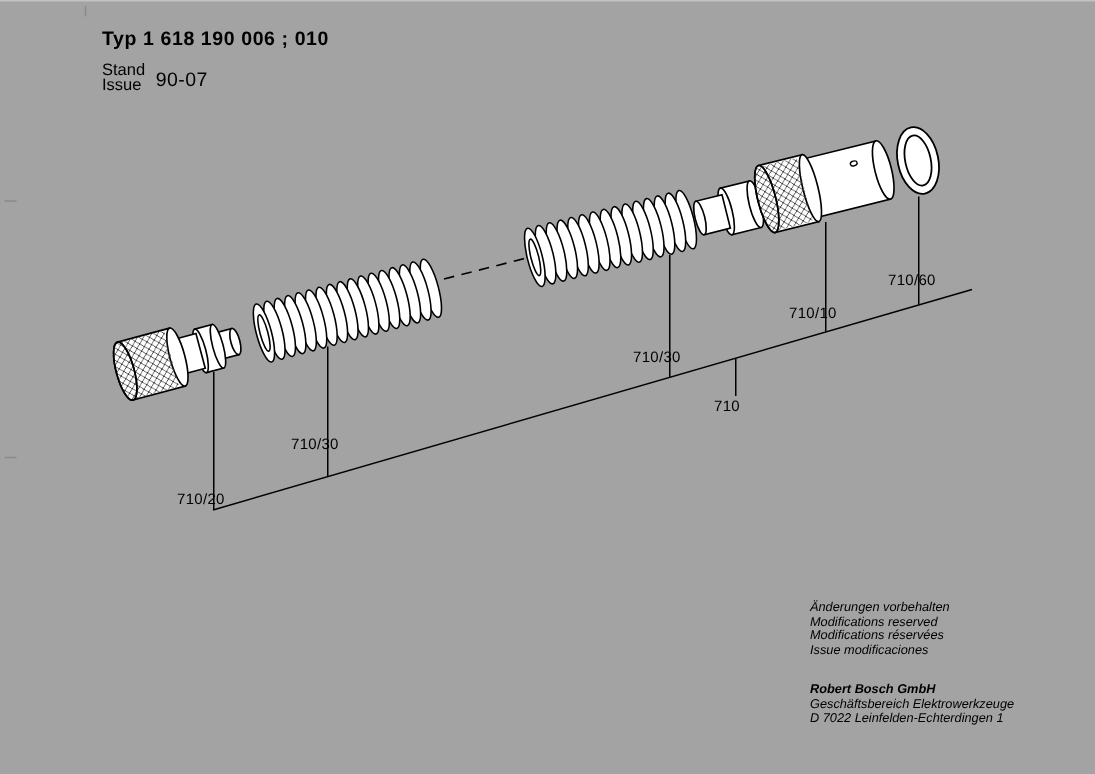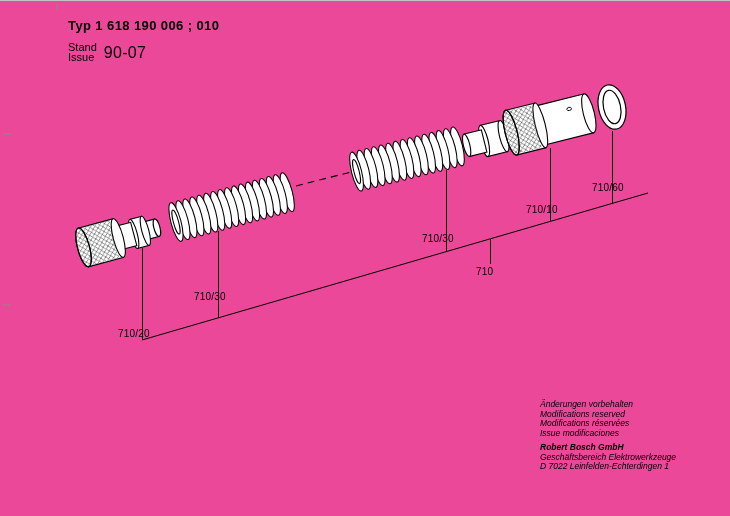--- a/index.html
+++ b/index.html
@@ -1,31 +1,31 @@
 <!DOCTYPE html>
 <html><head>
 <meta charset="utf-8">
 <style>
   * { margin:0; padding:0; box-sizing:border-box; }
   html,body { width:730px; height:516px; background:#ffffff; overflow:hidden;
               font-family:"Liberation Sans", sans-serif; color:#000; }
-  .page { position:relative; width:730px; height:516px; background:#ec4899;
+  .page { position:relative; width:730px; height:516px; background:#a3a3a3;
           border-top:1px solid #c2c2c2; }
 
   .typ { position:absolute; left:68px; top:17px; font-size:13px; font-weight:bold;
          letter-spacing:0.4px; white-space:pre; }
   .stand-issue { position:absolute; left:68px; top:42px; display:flex;
                  align-items:center; gap:7px; }
   .si-col { display:flex; flex-direction:column; font-size:11px; line-height:9.5px; }
-  .issue-value { font-size:16px; letter-spacing:0.3px; }
+  .issue-value { font-size:13px; letter-spacing:0.3px; }
 
   .plabel { position:absolute; font-size:10px; letter-spacing:0.2px; }
 
   .footer { position:absolute; left:540px; top:399px; font-size:8.5px; line-height:9.7px;font-style:italic; }
-  .footer .company { margin-top:4px; }
+  .footer .company { margin-top:16px; }
   .footer .bold { font-weight:bold; }
 
   svg.drawing { position:absolute; left:0; top:0; }
 </style>
 </head>
 <body>
 
 <div class="page">
 
   <div class="typ">Typ 1 618 190 006 ; 010</div>

